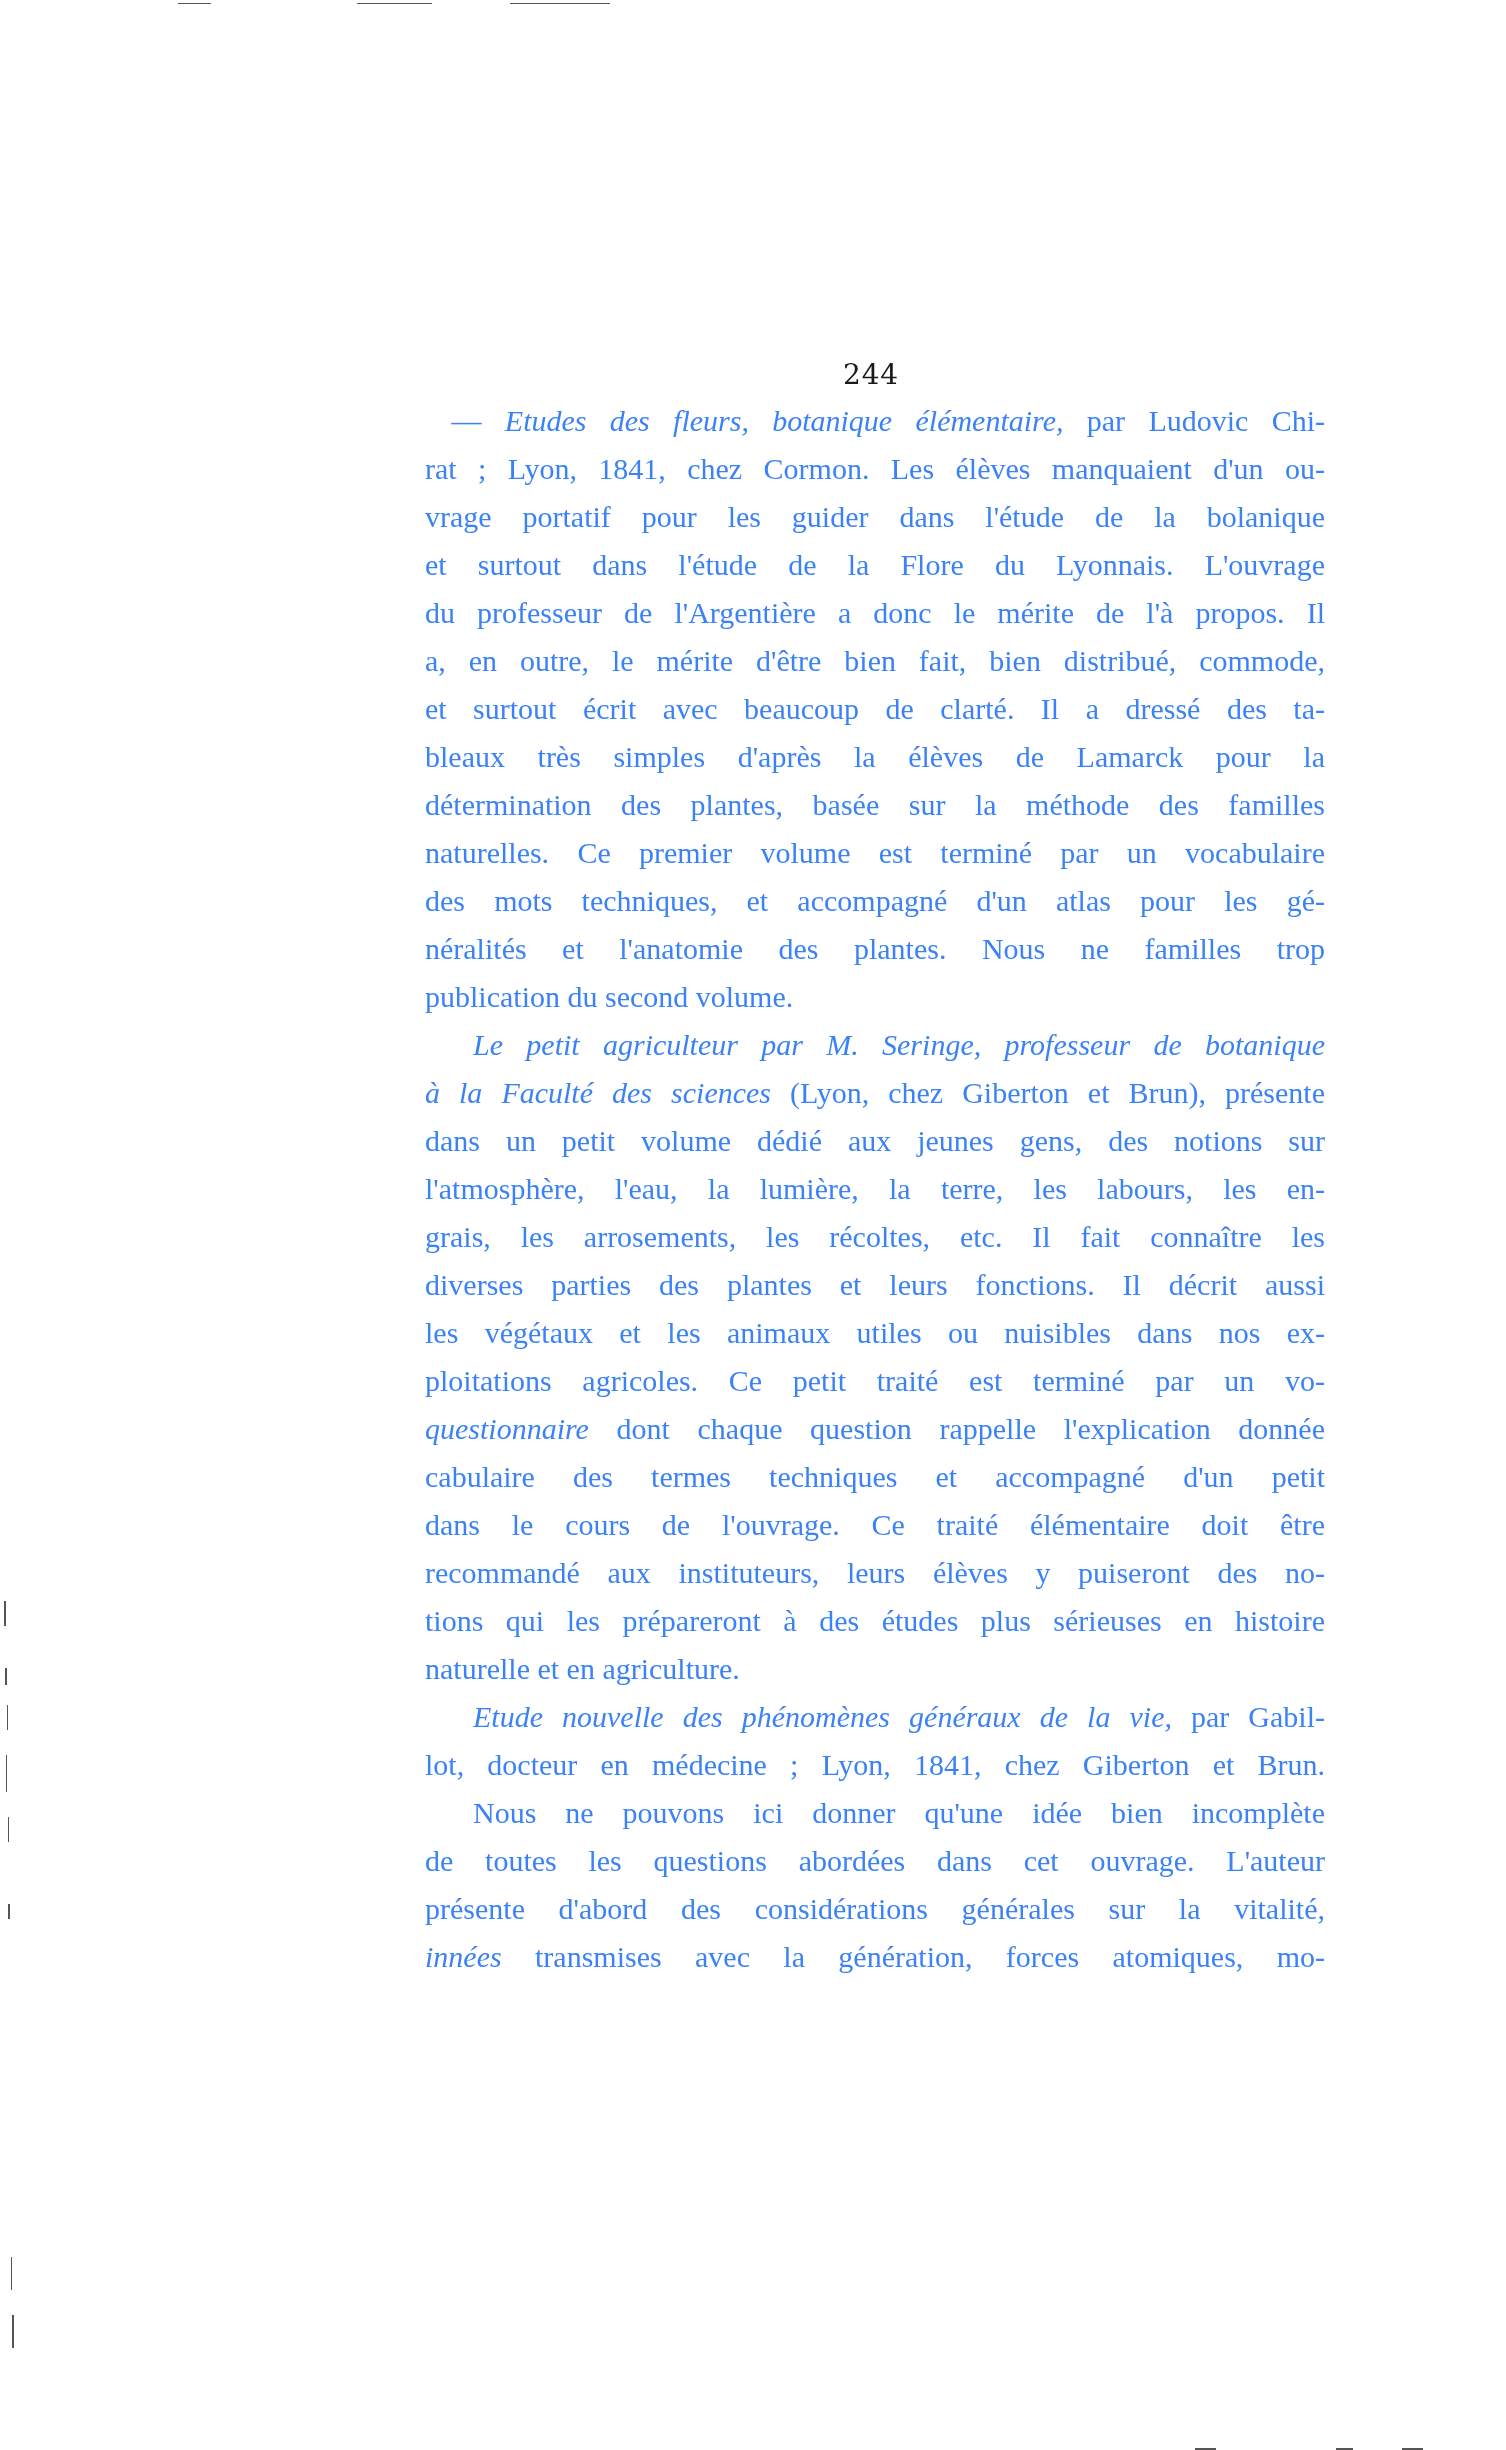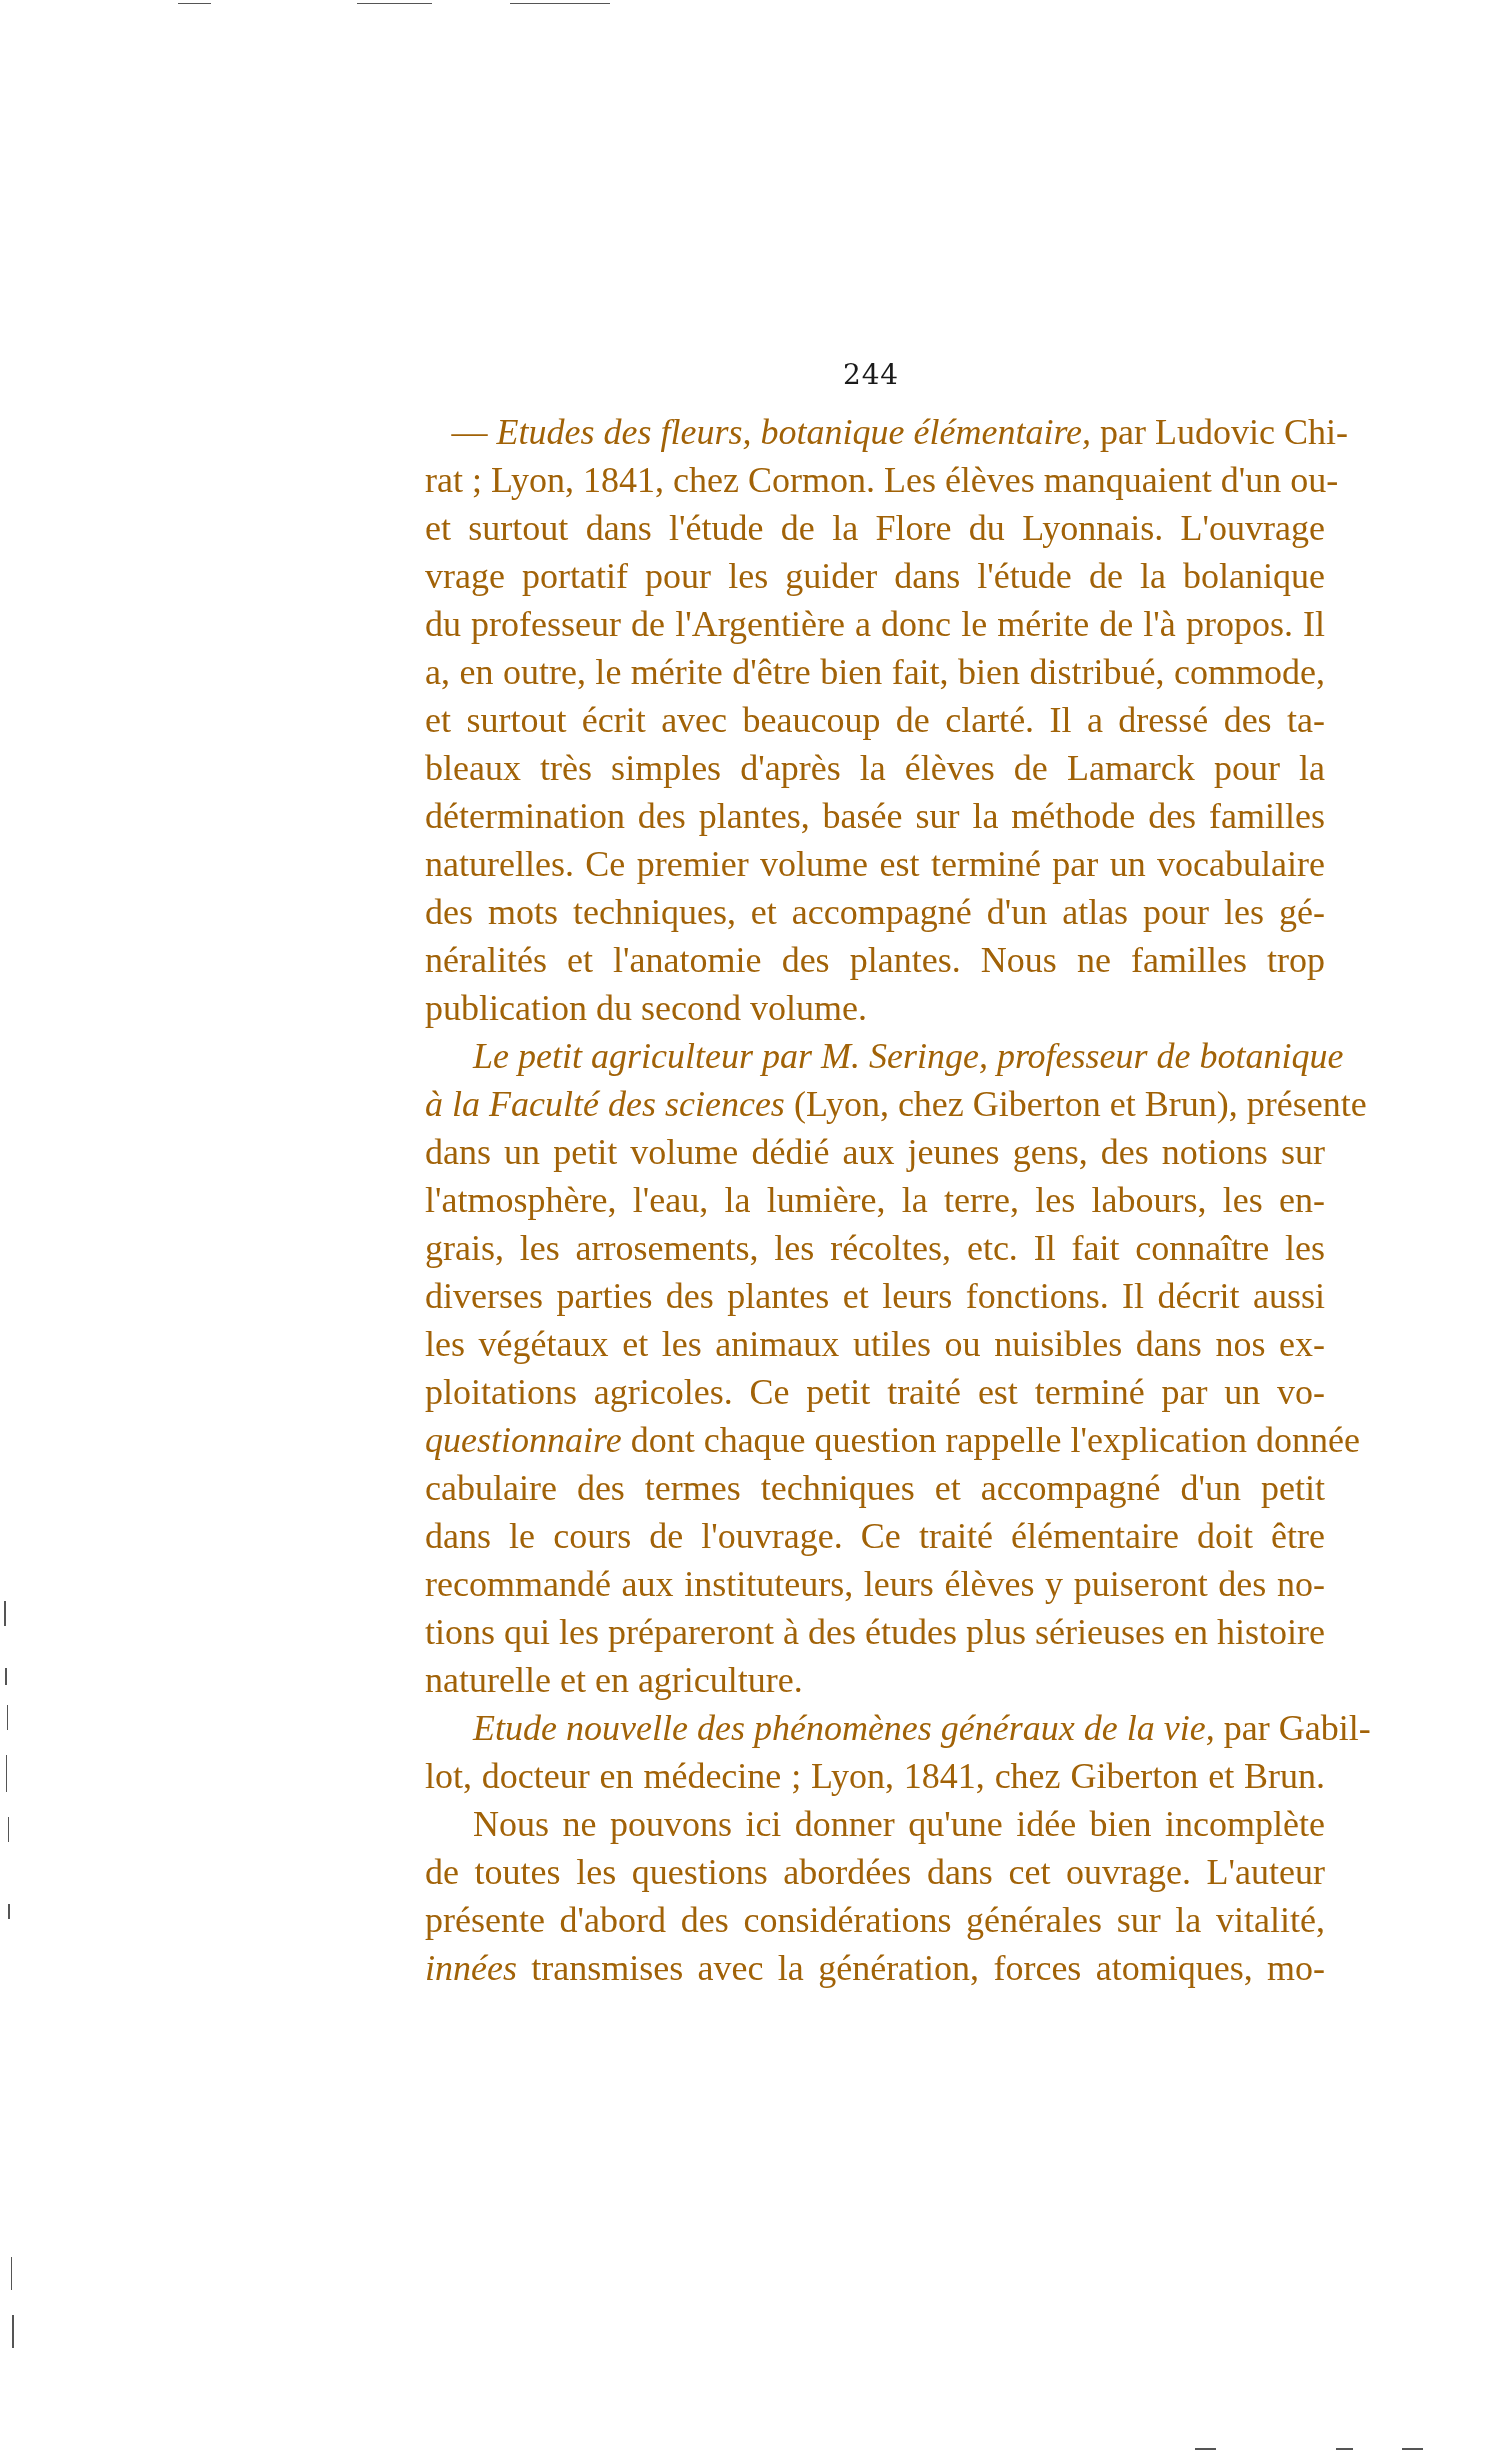--- a/index.html
+++ b/index.html
@@ -4,44 +4,44 @@
 <style>
   html, body { margin: 0; padding: 0; background: #ffffff; }
   body { width: 1507px; height: 2450px; position: relative; overflow: hidden; }
   .page { position: absolute; left: 0; top: 0; width: 1507px; height: 1768px; background: #ffffff; }
   .page-number {
     position: absolute; left: 0; width: 1742px; top: 358px;
     text-align: center; font-family: "DejaVu Serif", serif; font-size: 28px; color: #1a1a1a;
     letter-spacing: 0.8px;
   }
   .text-block {
-    position: absolute; left: 425px; top: 408px; width: 900px;
-    font-family: "Liberation Serif", serif; font-size: 36px; color: #a16207;
+    position: absolute; left: 425px; top: 397px; width: 900px;
+    font-family: "Liberation Serif", serif; font-size: 30px; color: #3b82f6;
   }
   .line {
     height: 48px; line-height: 48px; white-space: nowrap;
     text-align: justify; text-align-last: justify; overflow: visible;
   }
   .line.last { text-align-last: left; font-family: Liberation Serif, serif; }
   .line.indent { padding-left: 48px; }
   .line.indent-dash { padding-left: 26.5px; }
   .it { font-style: italic; }
   .scan-artifacts { position: absolute; left: 0; top: 0; width: 1507px; height: 2450px; pointer-events: none; }
   .mark { position: absolute; background: #555; }
 </style>
 </head>
 <body>
 
 <div class="page">
   <div class="page-number">244</div>
   <div class="text-block" id="text-block">
       <div class="line indent-dash"><span>— </span><span class="it">Etudes des fleurs, botanique élémentaire,</span><span> par Ludovic Chi-</span></div>
       <div class="line"><span>rat ; Lyon, 1841, chez Cormon. Les élèves manquaient d'un ou-</span></div>
+      <div class="line"><span>vrage portatif  pour les guider dans l'étude de la bolanique</span></div>
       <div class="line"><span>et surtout dans l'étude de la Flore du Lyonnais. L'ouvrage</span></div>
-      <div class="line"><span>vrage portatif  pour les guider dans l'étude de la bolanique</span></div>
       <div class="line"><span>du professeur de l'Argentière a donc le mérite de l'à propos. Il</span></div>
       <div class="line"><span>a, en outre, le mérite d'être bien fait, bien distribué, commode,</span></div>
       <div class="line"><span>et surtout écrit avec beaucoup de clarté. Il a dressé des ta-</span></div>
       <div class="line"><span>bleaux très simples d'après la élèves de Lamarck pour la</span></div>
       <div class="line"><span>détermination des plantes, basée sur la méthode des familles</span></div>
       <div class="line"><span>naturelles. Ce premier volume est terminé par un vocabulaire</span></div>
       <div class="line"><span>des mots techniques, et accompagné d'un atlas pour les gé-</span></div>
       <div class="line"><span>néralités et l'anatomie des plantes. Nous ne familles trop</span></div>
       <div class="line last"><span>publication du second volume.</span></div>
       <div class="line indent"><span class="it">Le petit agriculteur par M. Seringe, professeur de botanique</span></div>

